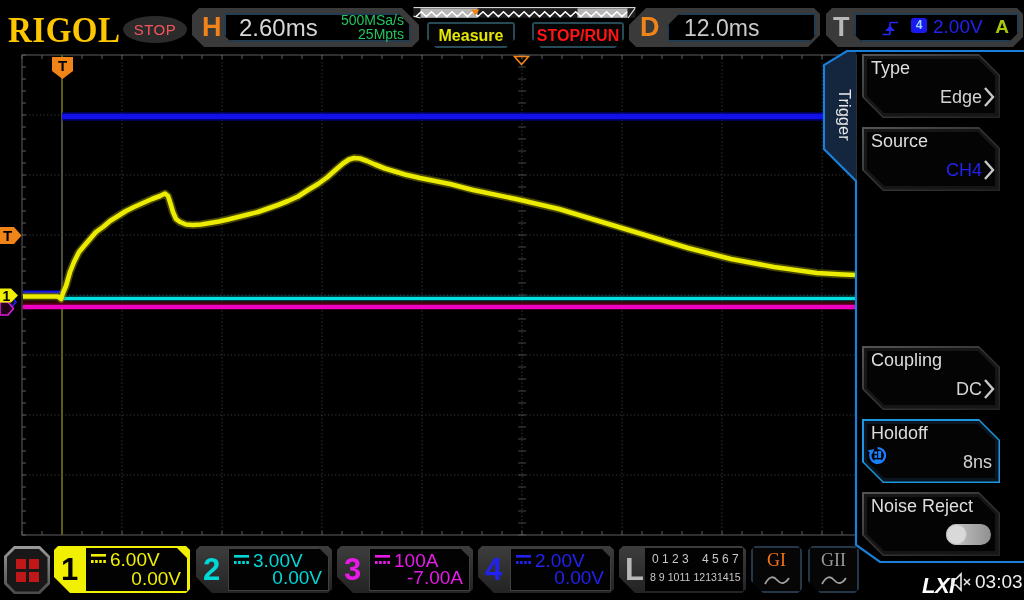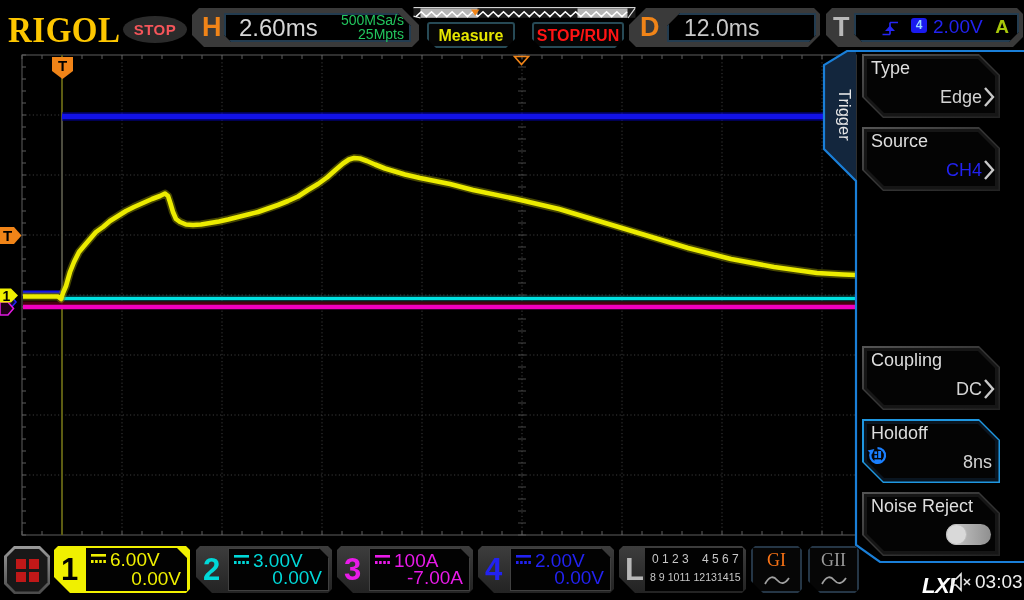--- a/index.html
+++ b/index.html
@@ -3,21 +3,21 @@
 <meta charset="utf-8">
 <style>
   html,body{margin:0;padding:0;background:#000;}
   #screen{position:relative;width:1024px;height:600px;background:#000;overflow:hidden;
           font-family:"Liberation Sans",sans-serif;-webkit-font-smoothing:antialiased;}
   .abs{position:absolute;}
   
   #logo{left:8px;top:12px;font-family:"Liberation Serif",serif;font-weight:bold;
         font-size:33px;color:#fdc600;letter-spacing:0.5px;line-height:1;transform:scaleY(1.1);transform-origin:top left;}
   #stopbtn{left:123px;top:16px;width:64px;height:27px;background:#2b2b2b;border-radius:50%;
-           text-align:center;line-height:27px;font-size:15px;font-weight:bold;color:#f5555a;letter-spacing:.5px;}
+           text-align:center;line-height:27px;font-size:15px;font-weight:normal;color:#f5555a;letter-spacing:.5px;}
   .panel{background:#3a3a3a;}
   .pbox{position:absolute;background:#000;border:2px solid #233c50;}
   .chamH{clip-path:polygon(0 0,calc(100% - 13px) 0,100% 13px,100% 100%,7px 100%,0 calc(100% - 7px));}
   .chamD{clip-path:polygon(13px 0,100% 0,100% calc(100% - 7px),calc(100% - 7px) 100%,0 100%,0 13px);text-align:center;}
   .chamT{clip-path:polygon(0 0,100% 0,100% calc(100% - 10px),calc(100% - 10px) 100%,8px 100%,0 calc(100% - 8px));}
   #hpanel{left:192px;top:8px;width:227px;height:39px;
           clip-path:polygon(0 7px,7px 0,calc(100% - 17px) 0,100% 17px,100% calc(100% - 7px),calc(100% - 7px) 100%,12px 100%,0 calc(100% - 12px));}
   #dpanel{left:629px;top:8px;width:191px;height:39px;
           clip-path:polygon(0 17px,17px 0,calc(100% - 6px) 0,100% 6px,100% calc(100% - 12px),calc(100% - 12px) 100%,7px 100%,0 calc(100% - 7px));}
   #tpanel{left:826px;top:8px;width:197px;height:39px;

